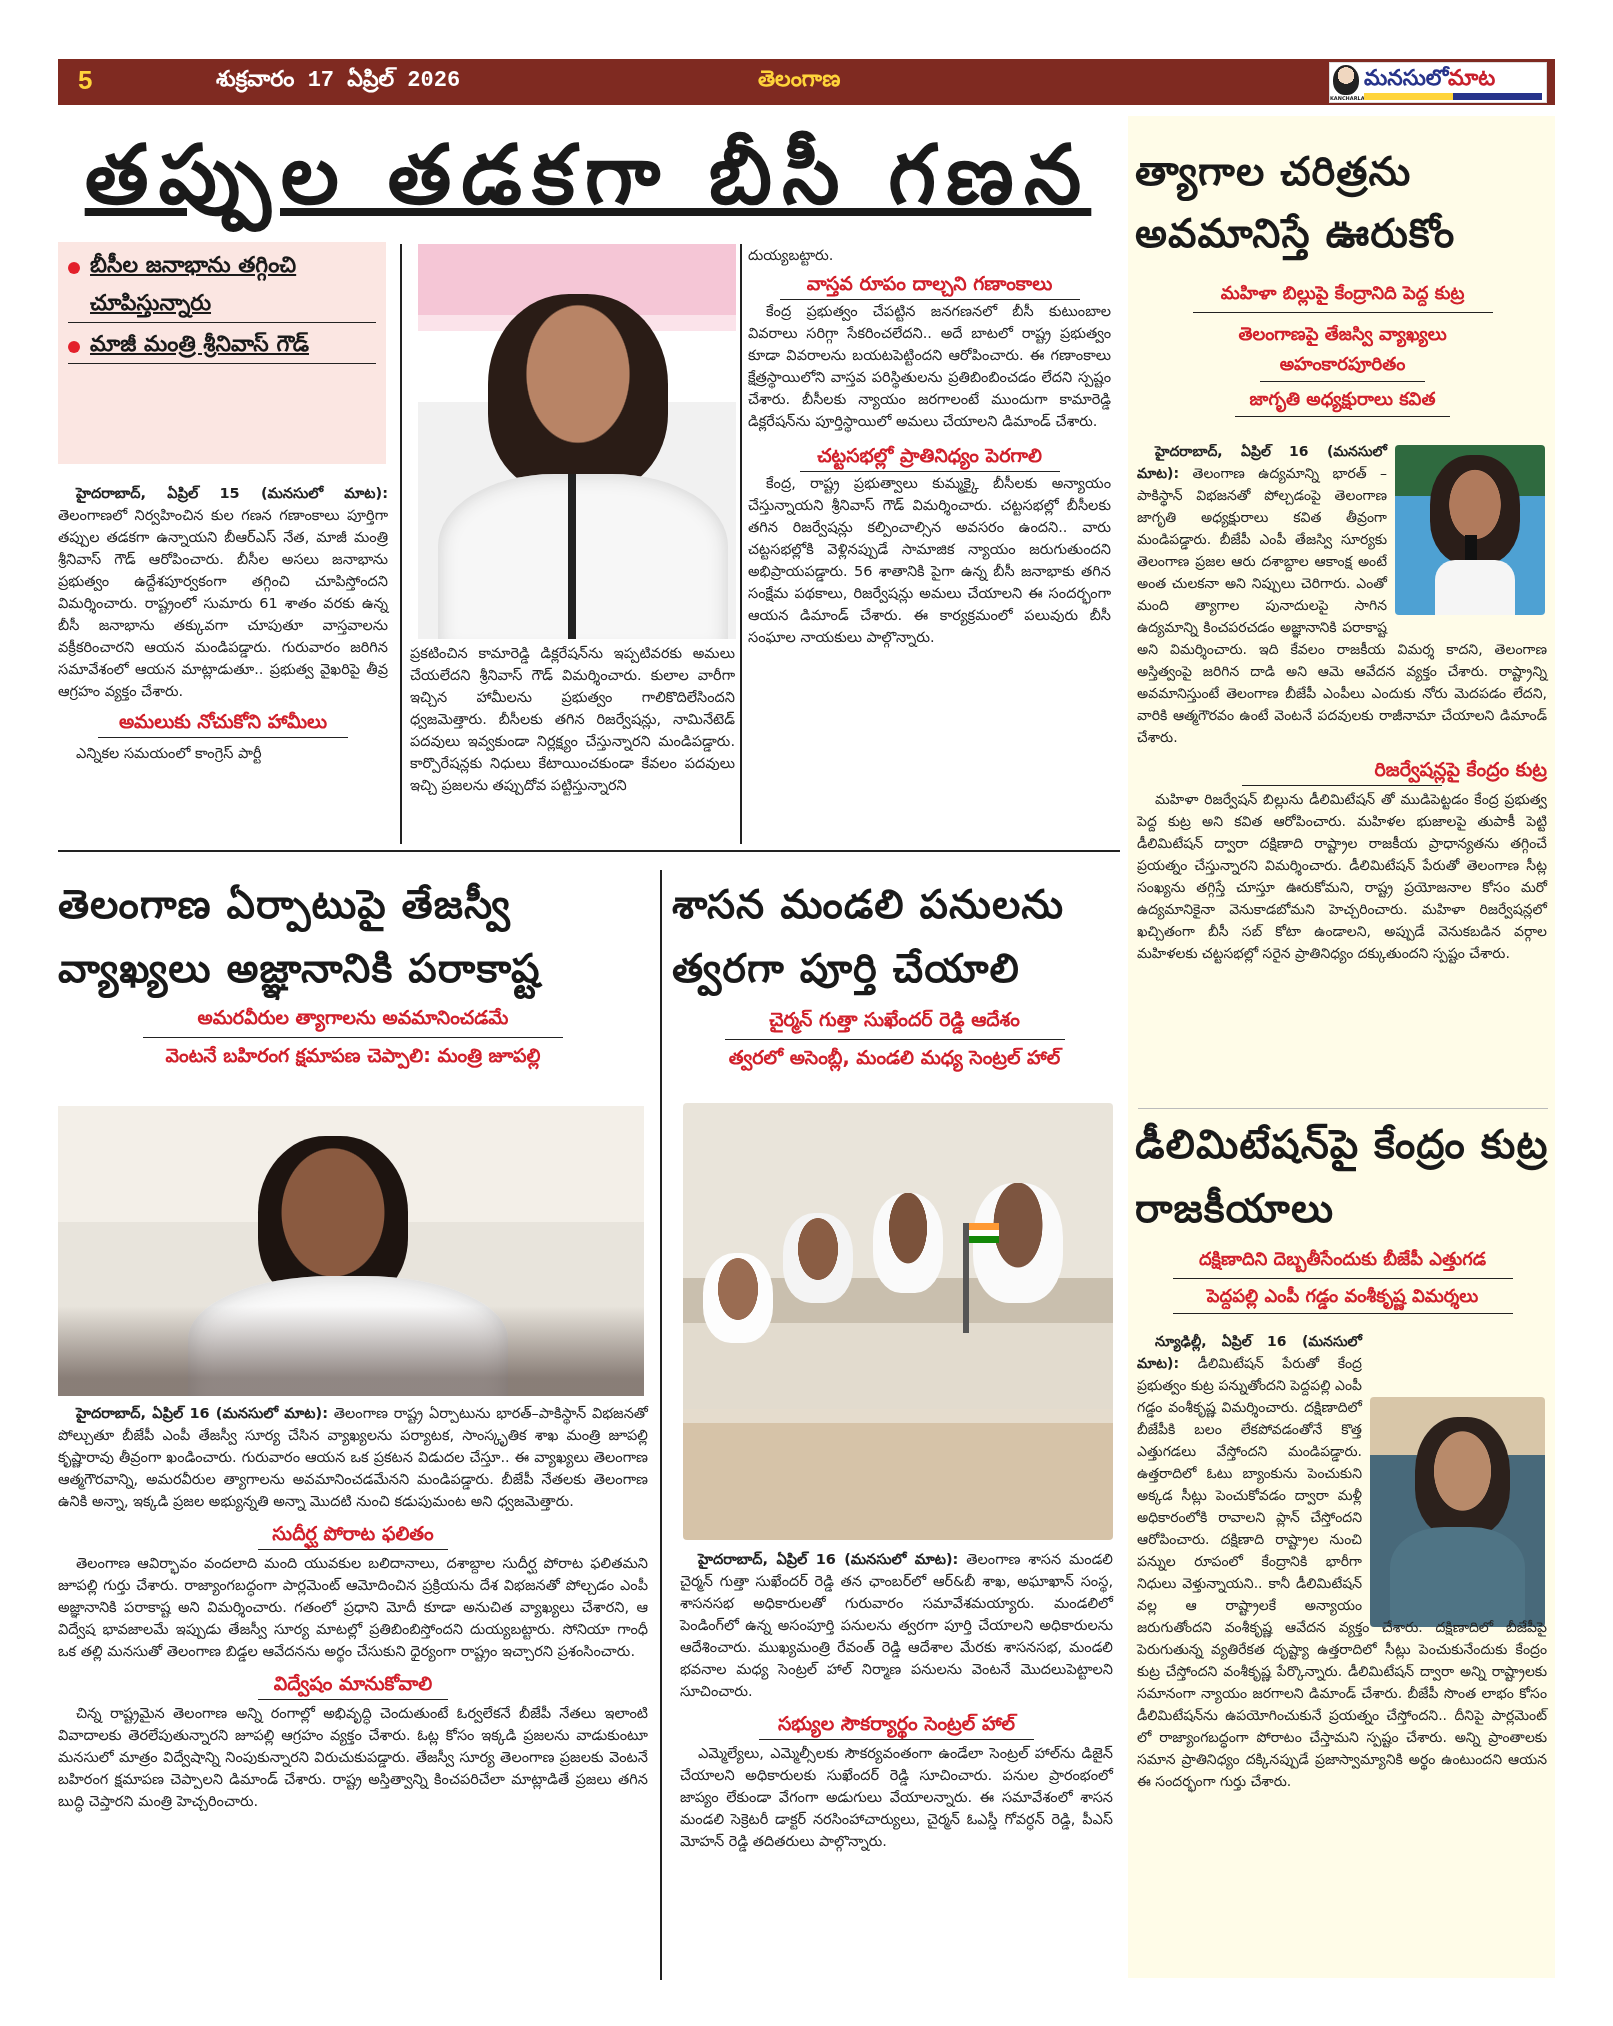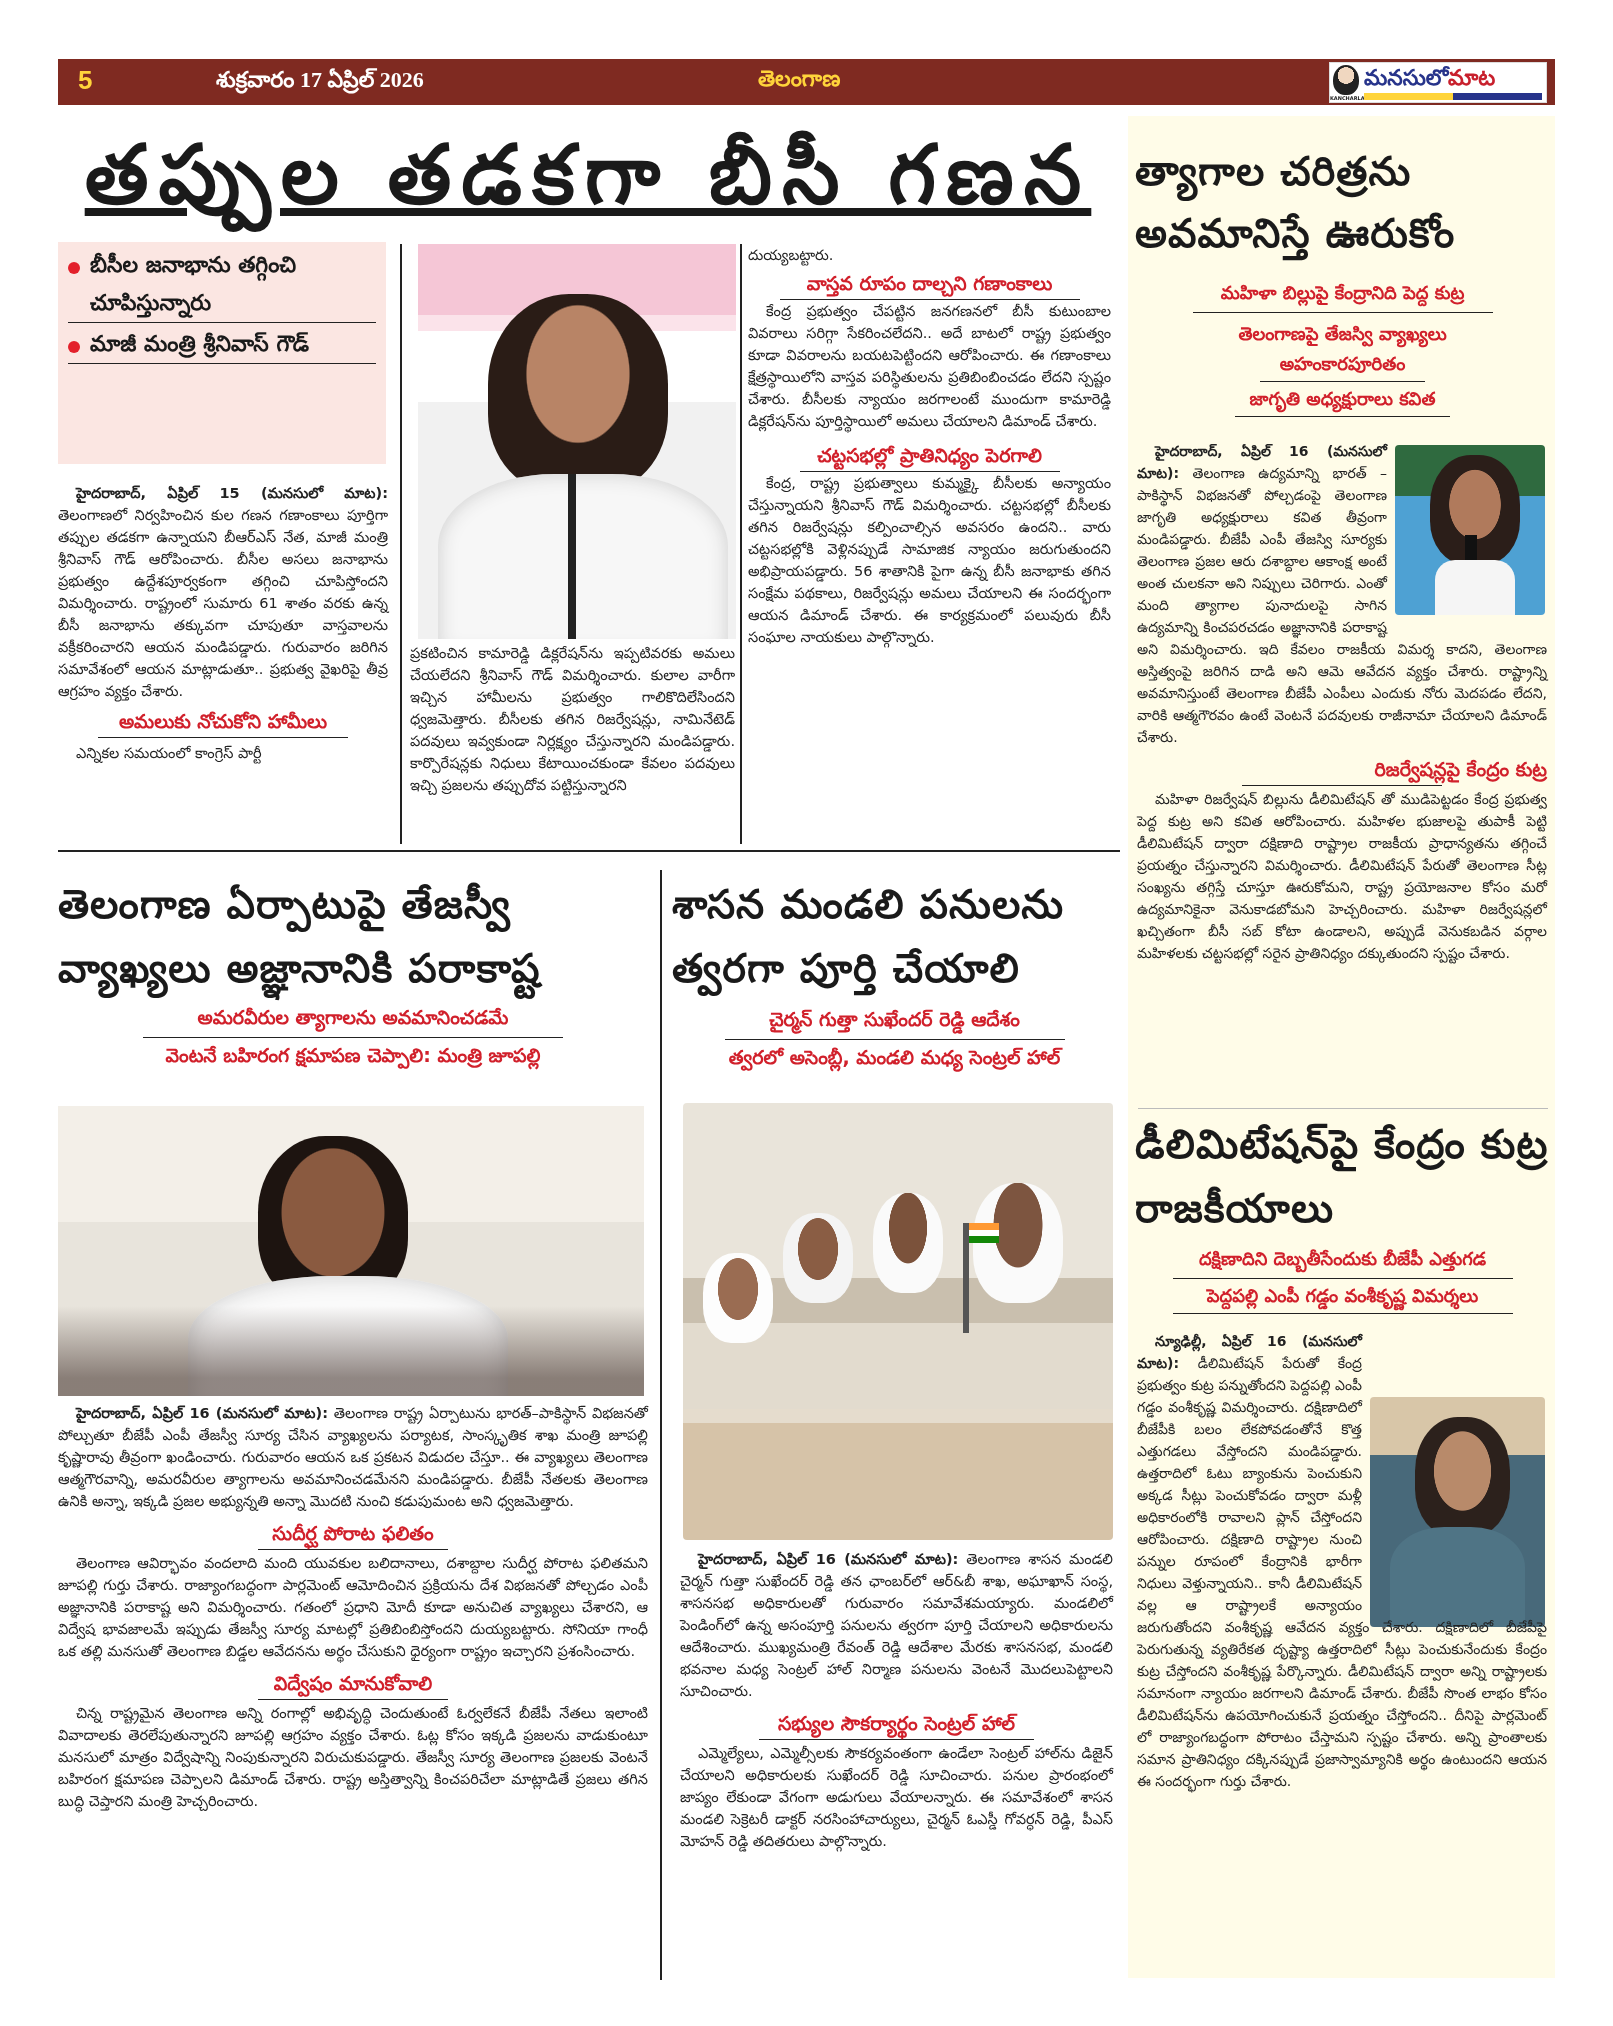--- a/index.html
+++ b/index.html
@@ -2,40 +2,40 @@
 <html><head>
 <meta charset="utf-8">
 <style>
   * { box-sizing: border-box; margin: 0; padding: 0; }
   html, body { width: 1613px; height: 2026px; background: #ffffff; overflow: hidden; }
   body { position: relative; font-family: "DejaVu Sans", sans-serif; color: #1a1a1a; }
 
   
   .topbar { position: absolute; left: 58px; top: 59px; width: 1497px; height: 46px; background: #7f2a21; }
   .page-no { position: absolute; left: 20px; top: 6px; color: #ffd43b; font-weight: bold; font-size: 26px; font-family: "Liberation Sans", sans-serif; }
-  .date { position: absolute; left: 158px; top: 8px; color: #ffffff; font-weight: bold; font-size: 22px; font-family: Liberation Serif, serif; }
+  .date { position: absolute; left: 158px; top: 8px; color: #ffffff; font-weight: bold; font-size: 22px; font-family: Liberation Mono, monospace; }
   .section { position: absolute; left: 700px; top: 7px; color: #ffd43b; font-weight: bold; font-size: 22px; font-family: "DejaVu Sans", sans-serif; }
   .logo { position: absolute; right: 8px; top: 3px; width: 218px; height: 41px; background: #ffffff; border: 1px solid #ddd; }
   .logo-face { position: absolute; left: 3px; top: 2px; width: 26px; height: 30px; border-radius: 50% 50% 45% 45%; background: radial-gradient(circle at 50% 35%, #f0d7c0 0 35%, #222 36% 100%); }
   .logo-sub { position: absolute; left: 0; bottom: 1px; font-size: 5px; color: #222; font-weight: bold; }
   .logo-text { position: absolute; left: 34px; top: 2px; font-size: 22px; font-weight: bold; white-space: nowrap; }
   .logo-text .a { color: #27348b; }
   .logo-text .b { color: #c8202d; }
   .logo-tag { position: absolute; left: 34px; bottom: 2px; height: 7px; width: 178px; background: linear-gradient(90deg, #ffd43b 0 50%, #27348b 50% 100%); }
   .body { font-size: 14.5px; line-height: 22px; text-align: justify; color: #222; }
   .body p { text-indent: 18px; }
   .dl { font-weight: bold; }
   .red { color: #d1202b; font-weight: bold; text-align: center; }
   .rule { border-bottom: 1.5px solid #222; margin: 0 auto; }
   .hl { font-weight: bold; text-align: left; color: #1a1a1a; letter-spacing: 1px; }
 
   
   .main-head { position: absolute; left: 58px; top: 120px; width: 1060px; height: 110px; font-size: 82px; line-height: 110px; text-align: center; font-weight: bold; letter-spacing: 10px; text-decoration: underline; }
 
-  .bullets { position: absolute; left: 58px; top: 242px; width: 328px; height: 222px; background: #fbe6e2; padding: 4px 10px; }
+  .bullets { position: absolute; left: 58px; top: 242px; width: 328px; height: 222px; background: #fbe6e2; padding: 4px 10px; text-decoration: underline; }
   .bullet { font-size: 22px; font-weight: bold; line-height: 38px; padding-left: 22px; position: relative; border-bottom: 1.5px solid #222; margin-bottom: 2px; }
   .bullet .dot { position: absolute; left: 0; top: 16px; width: 12px; height: 12px; border-radius: 50%; background: #e3202b; }
 
   .col1 { position: absolute; left: 58px; top: 482px; width: 330px; }
   .photo { position: absolute; overflow: hidden; }
   .photo-srinivas { left: 418px; top: 244px; width: 318px; height: 395px; background: linear-gradient(180deg, #f5c6d6 0 18%, #fbe3ea 18% 22%, #fff 22% 40%, #f1f1f1 40% 100%); }
   .col2 { position: absolute; left: 410px; top: 642px; width: 325px; }
   .col3 { position: absolute; left: 748px; top: 244px; width: 363px; }
 
   .divider-h { position: absolute; height: 2px; background: #222; }

